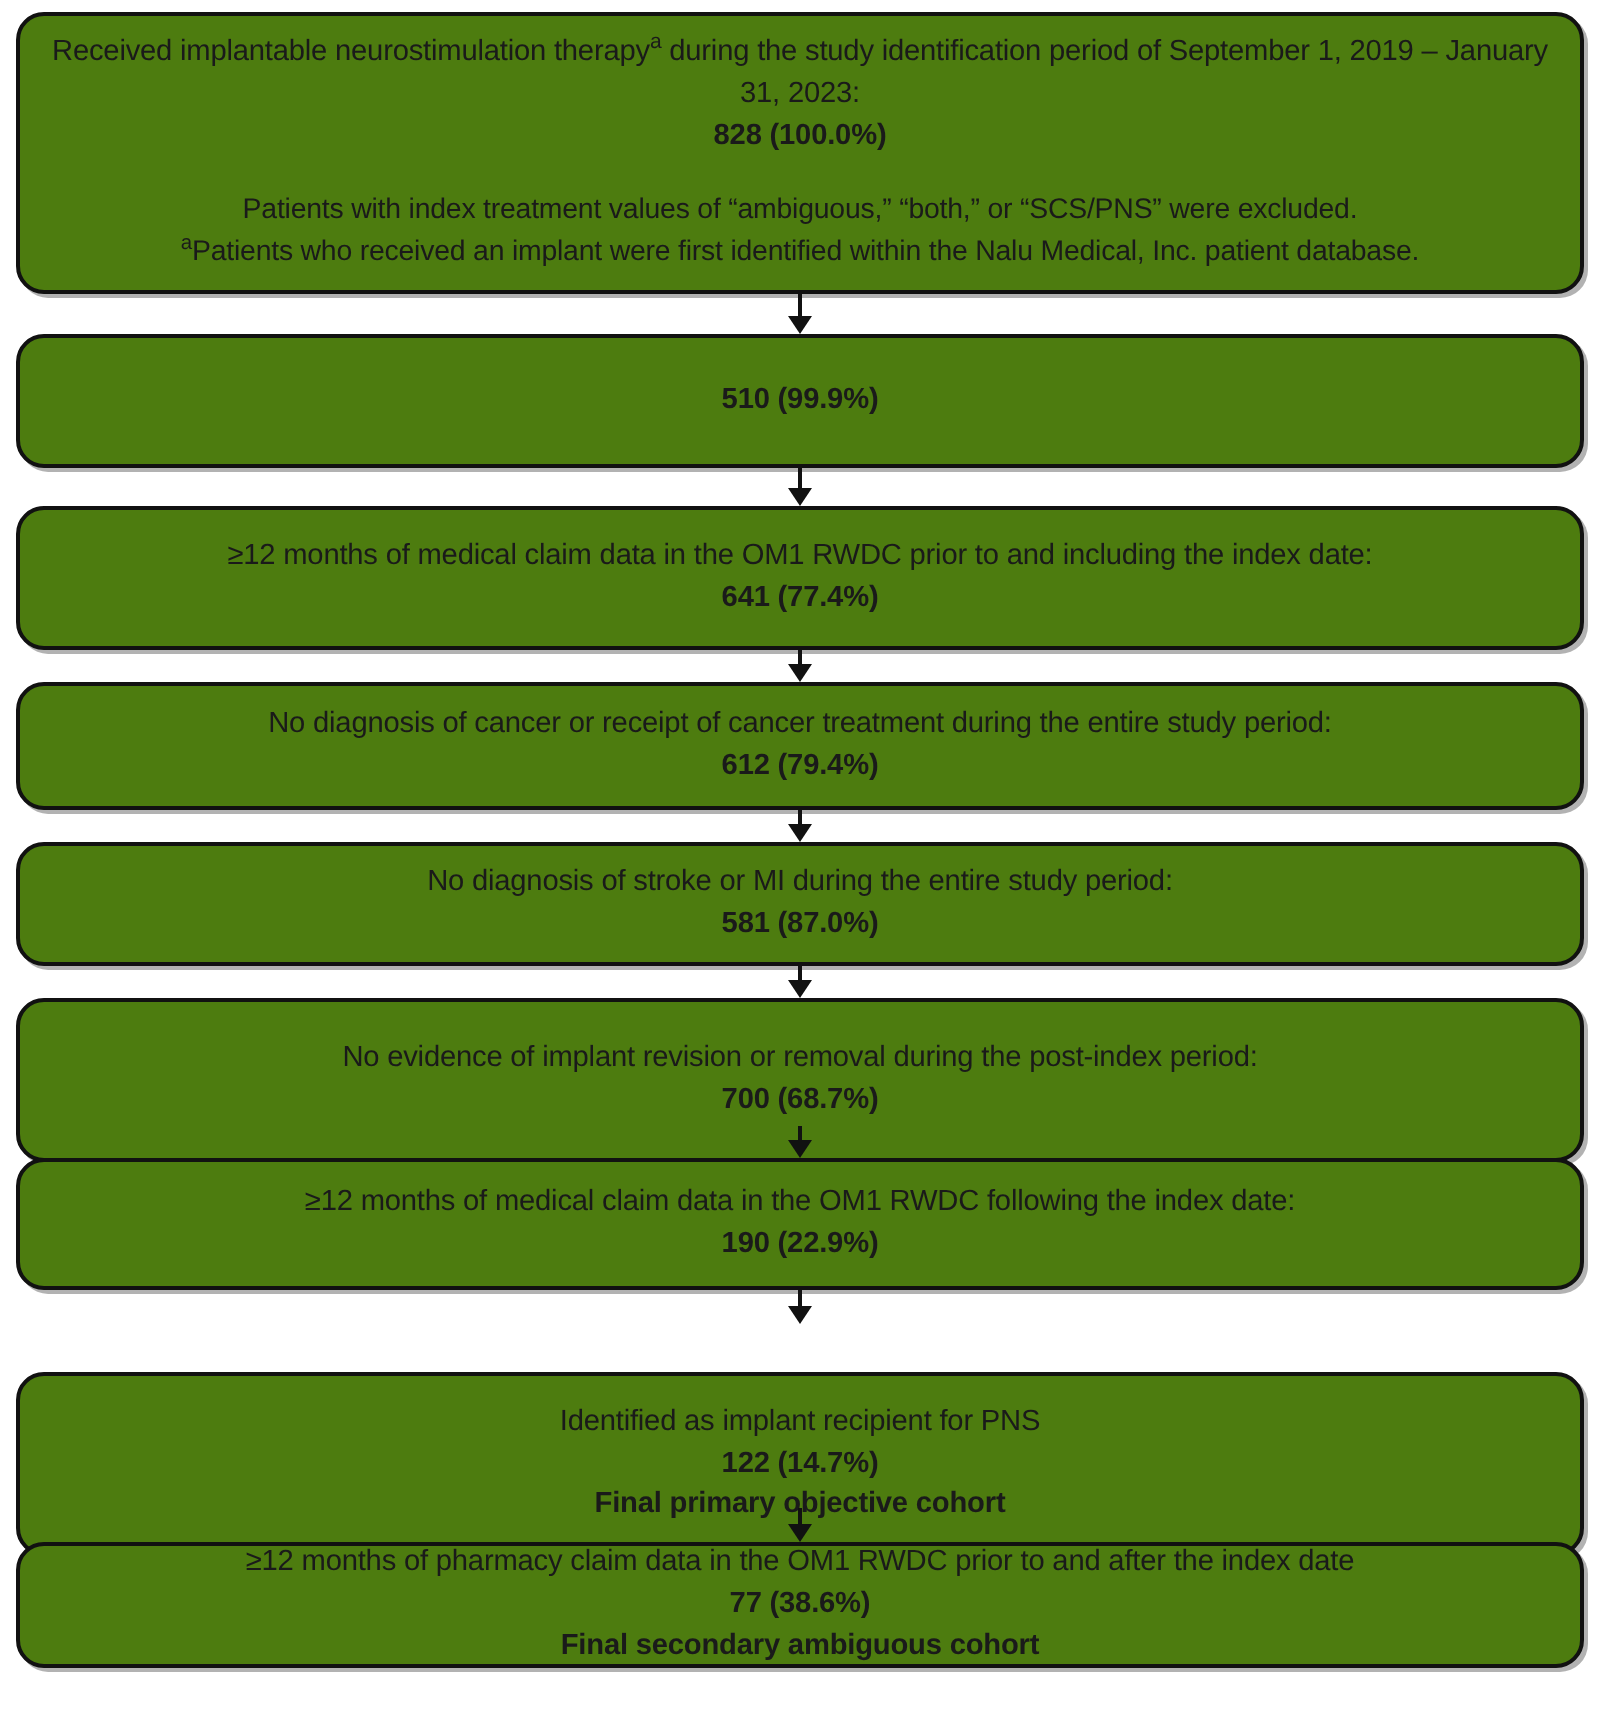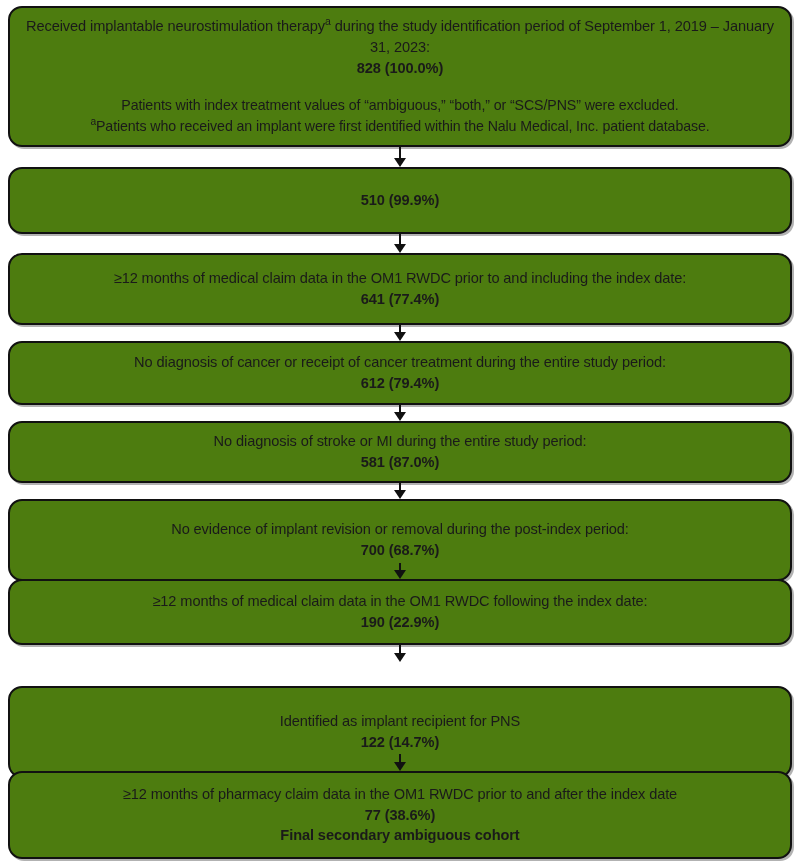--- a/index.html
+++ b/index.html
@@ -169,26 +169,27 @@
   </div>
 
   <div class="connector" style="top:645px; height:17px;">
     <div class="stem"></div>
     <div class="head"></div>
   </div>
 
   <div class="flow-node" style="top:662px; height:92px;margin-top:24px;">
     <div class="node-line wrap">Identified as implant recipient for PNS</div>
     <div class="node-line bold">122 (14.7%)</div>
+    <div class="node-line bold">Final primary objective cohort</div>
   </div>
 
   <div class="connector" style="top:754px; height:17px;">
     <div class="stem"></div>
     <div class="head"></div>
   </div>
 
-  <div class="flow-node" style="top:771px; height:88px;">
+  <div class="flow-node" style="top:771px; height:63px;">
     <div class="node-line wrap">≥12 months of pharmacy claim data in the OM1 RWDC prior to and after the index date</div>
     <div class="node-line bold">77 (38.6%)</div>
     <div class="node-line bold">Final secondary ambiguous cohort</div>
   </div>
 
 </div>
 
 </body></html>

